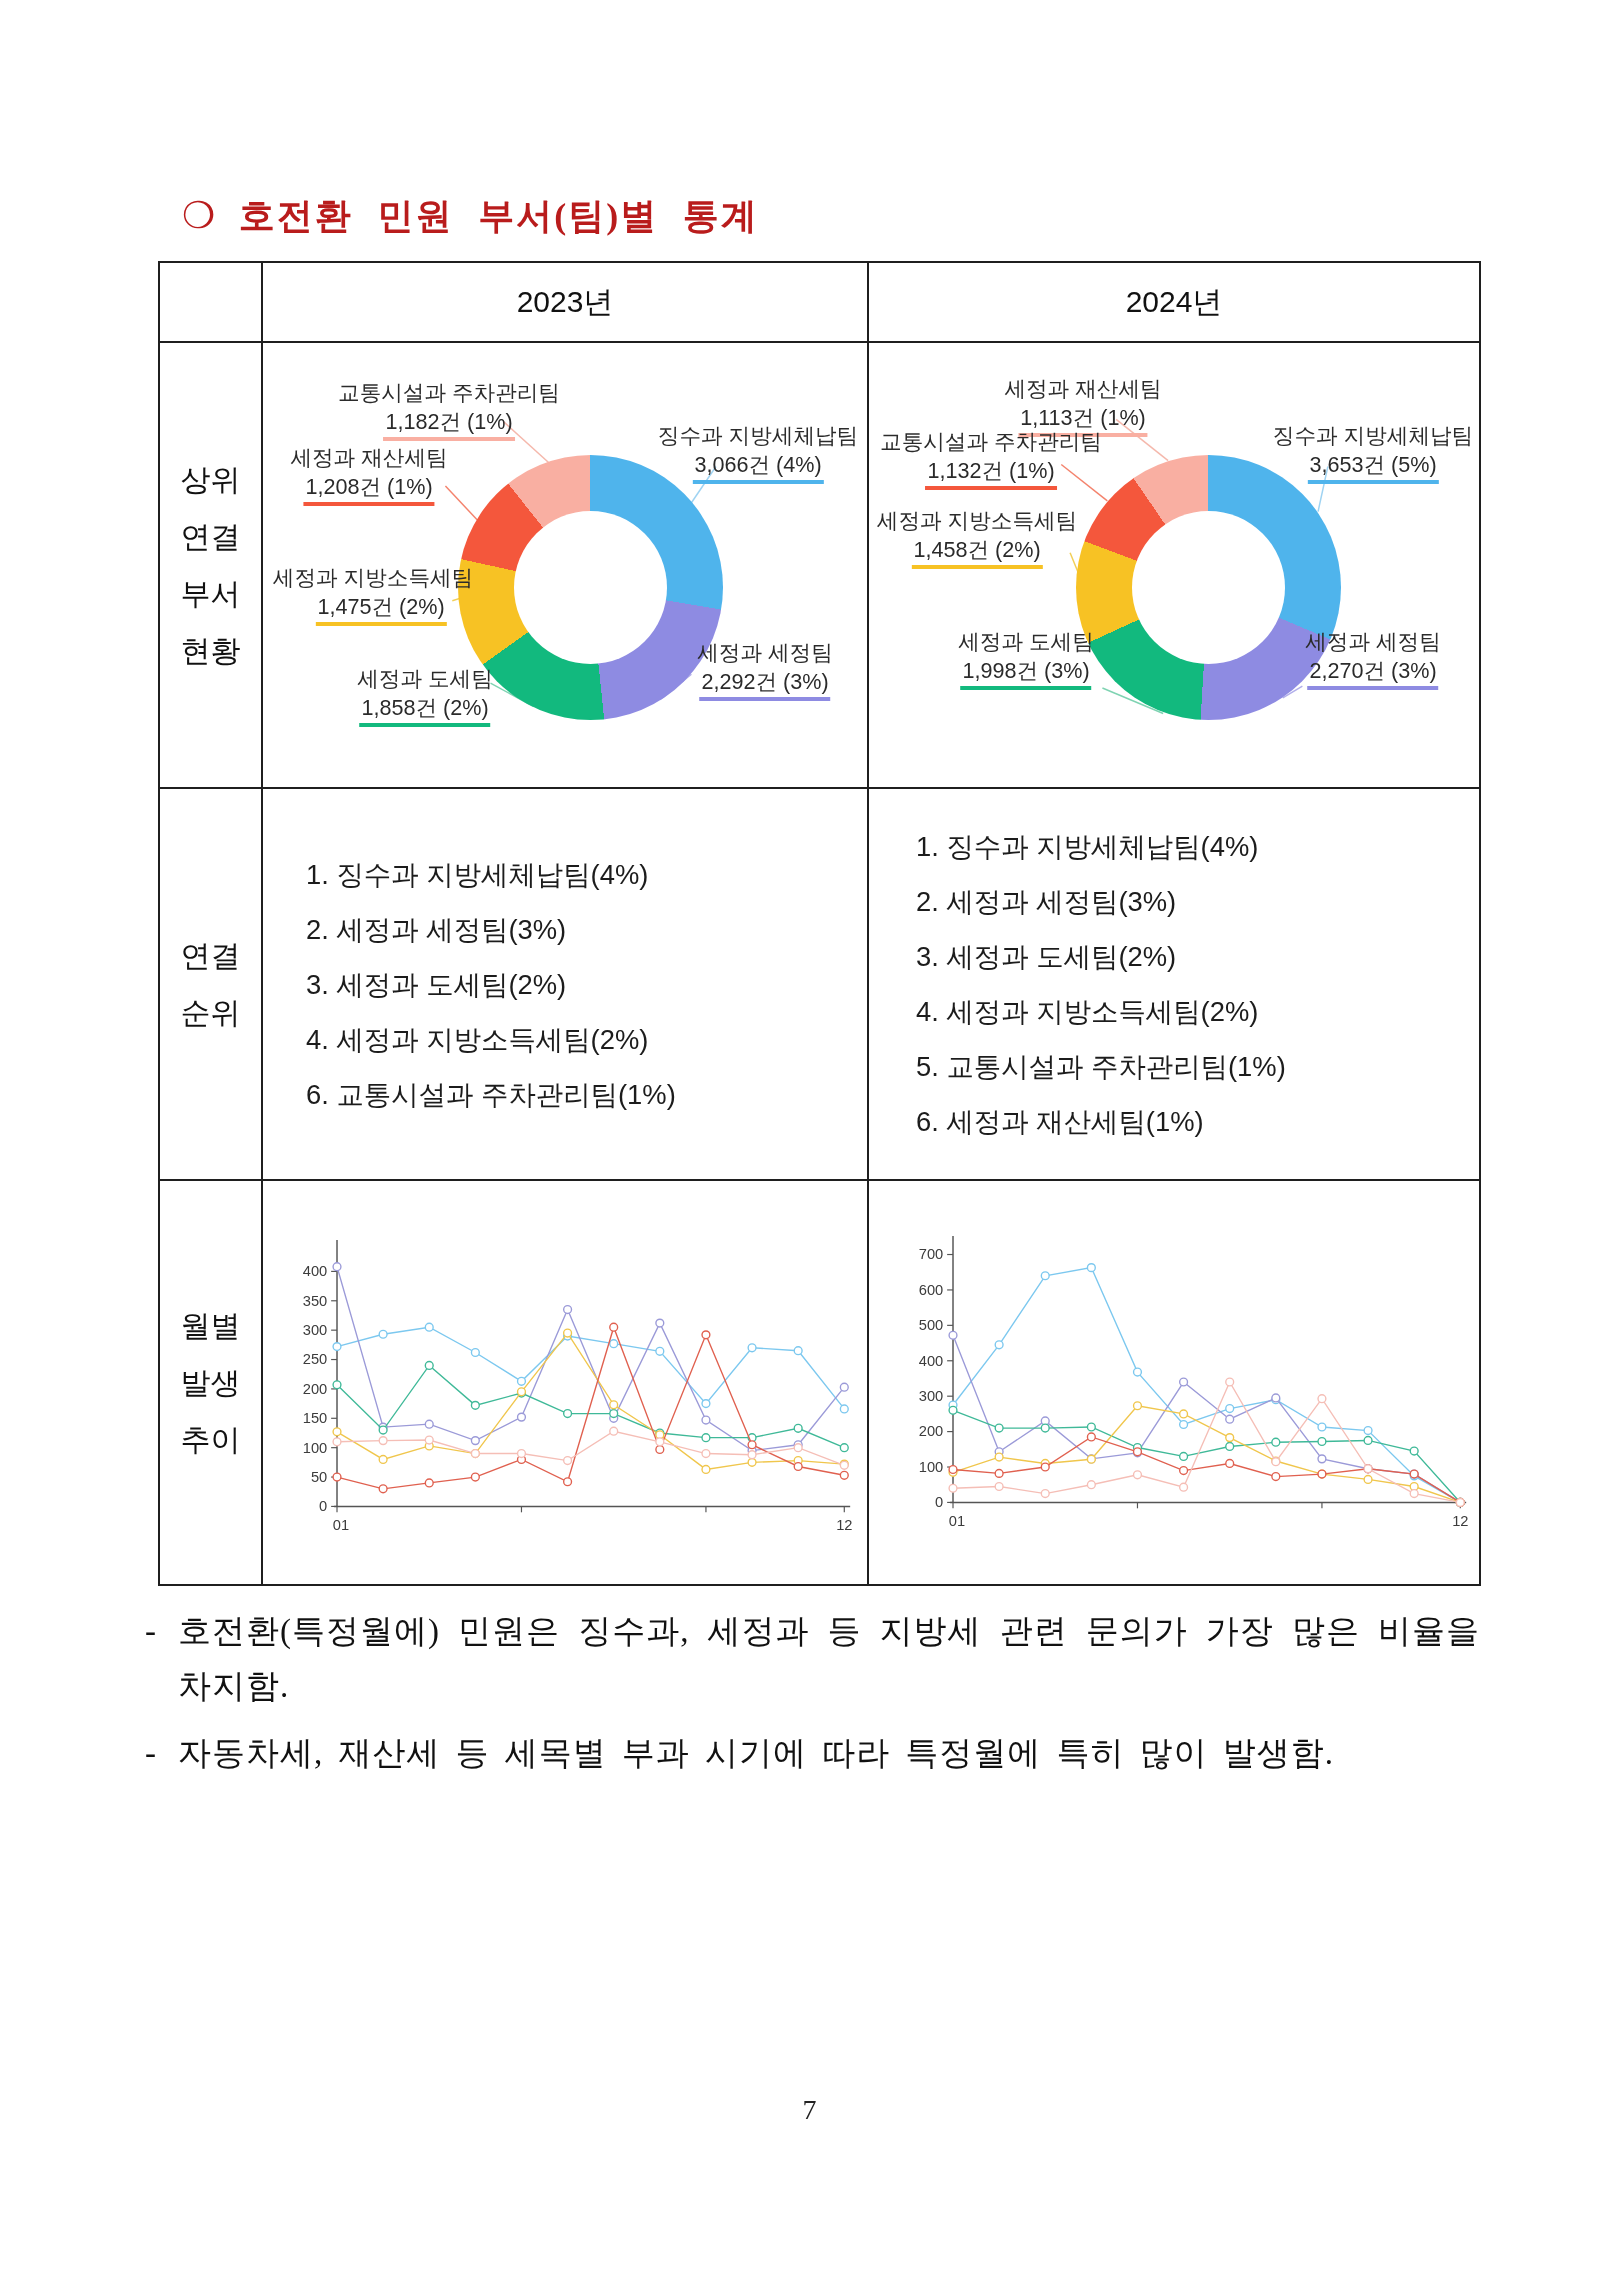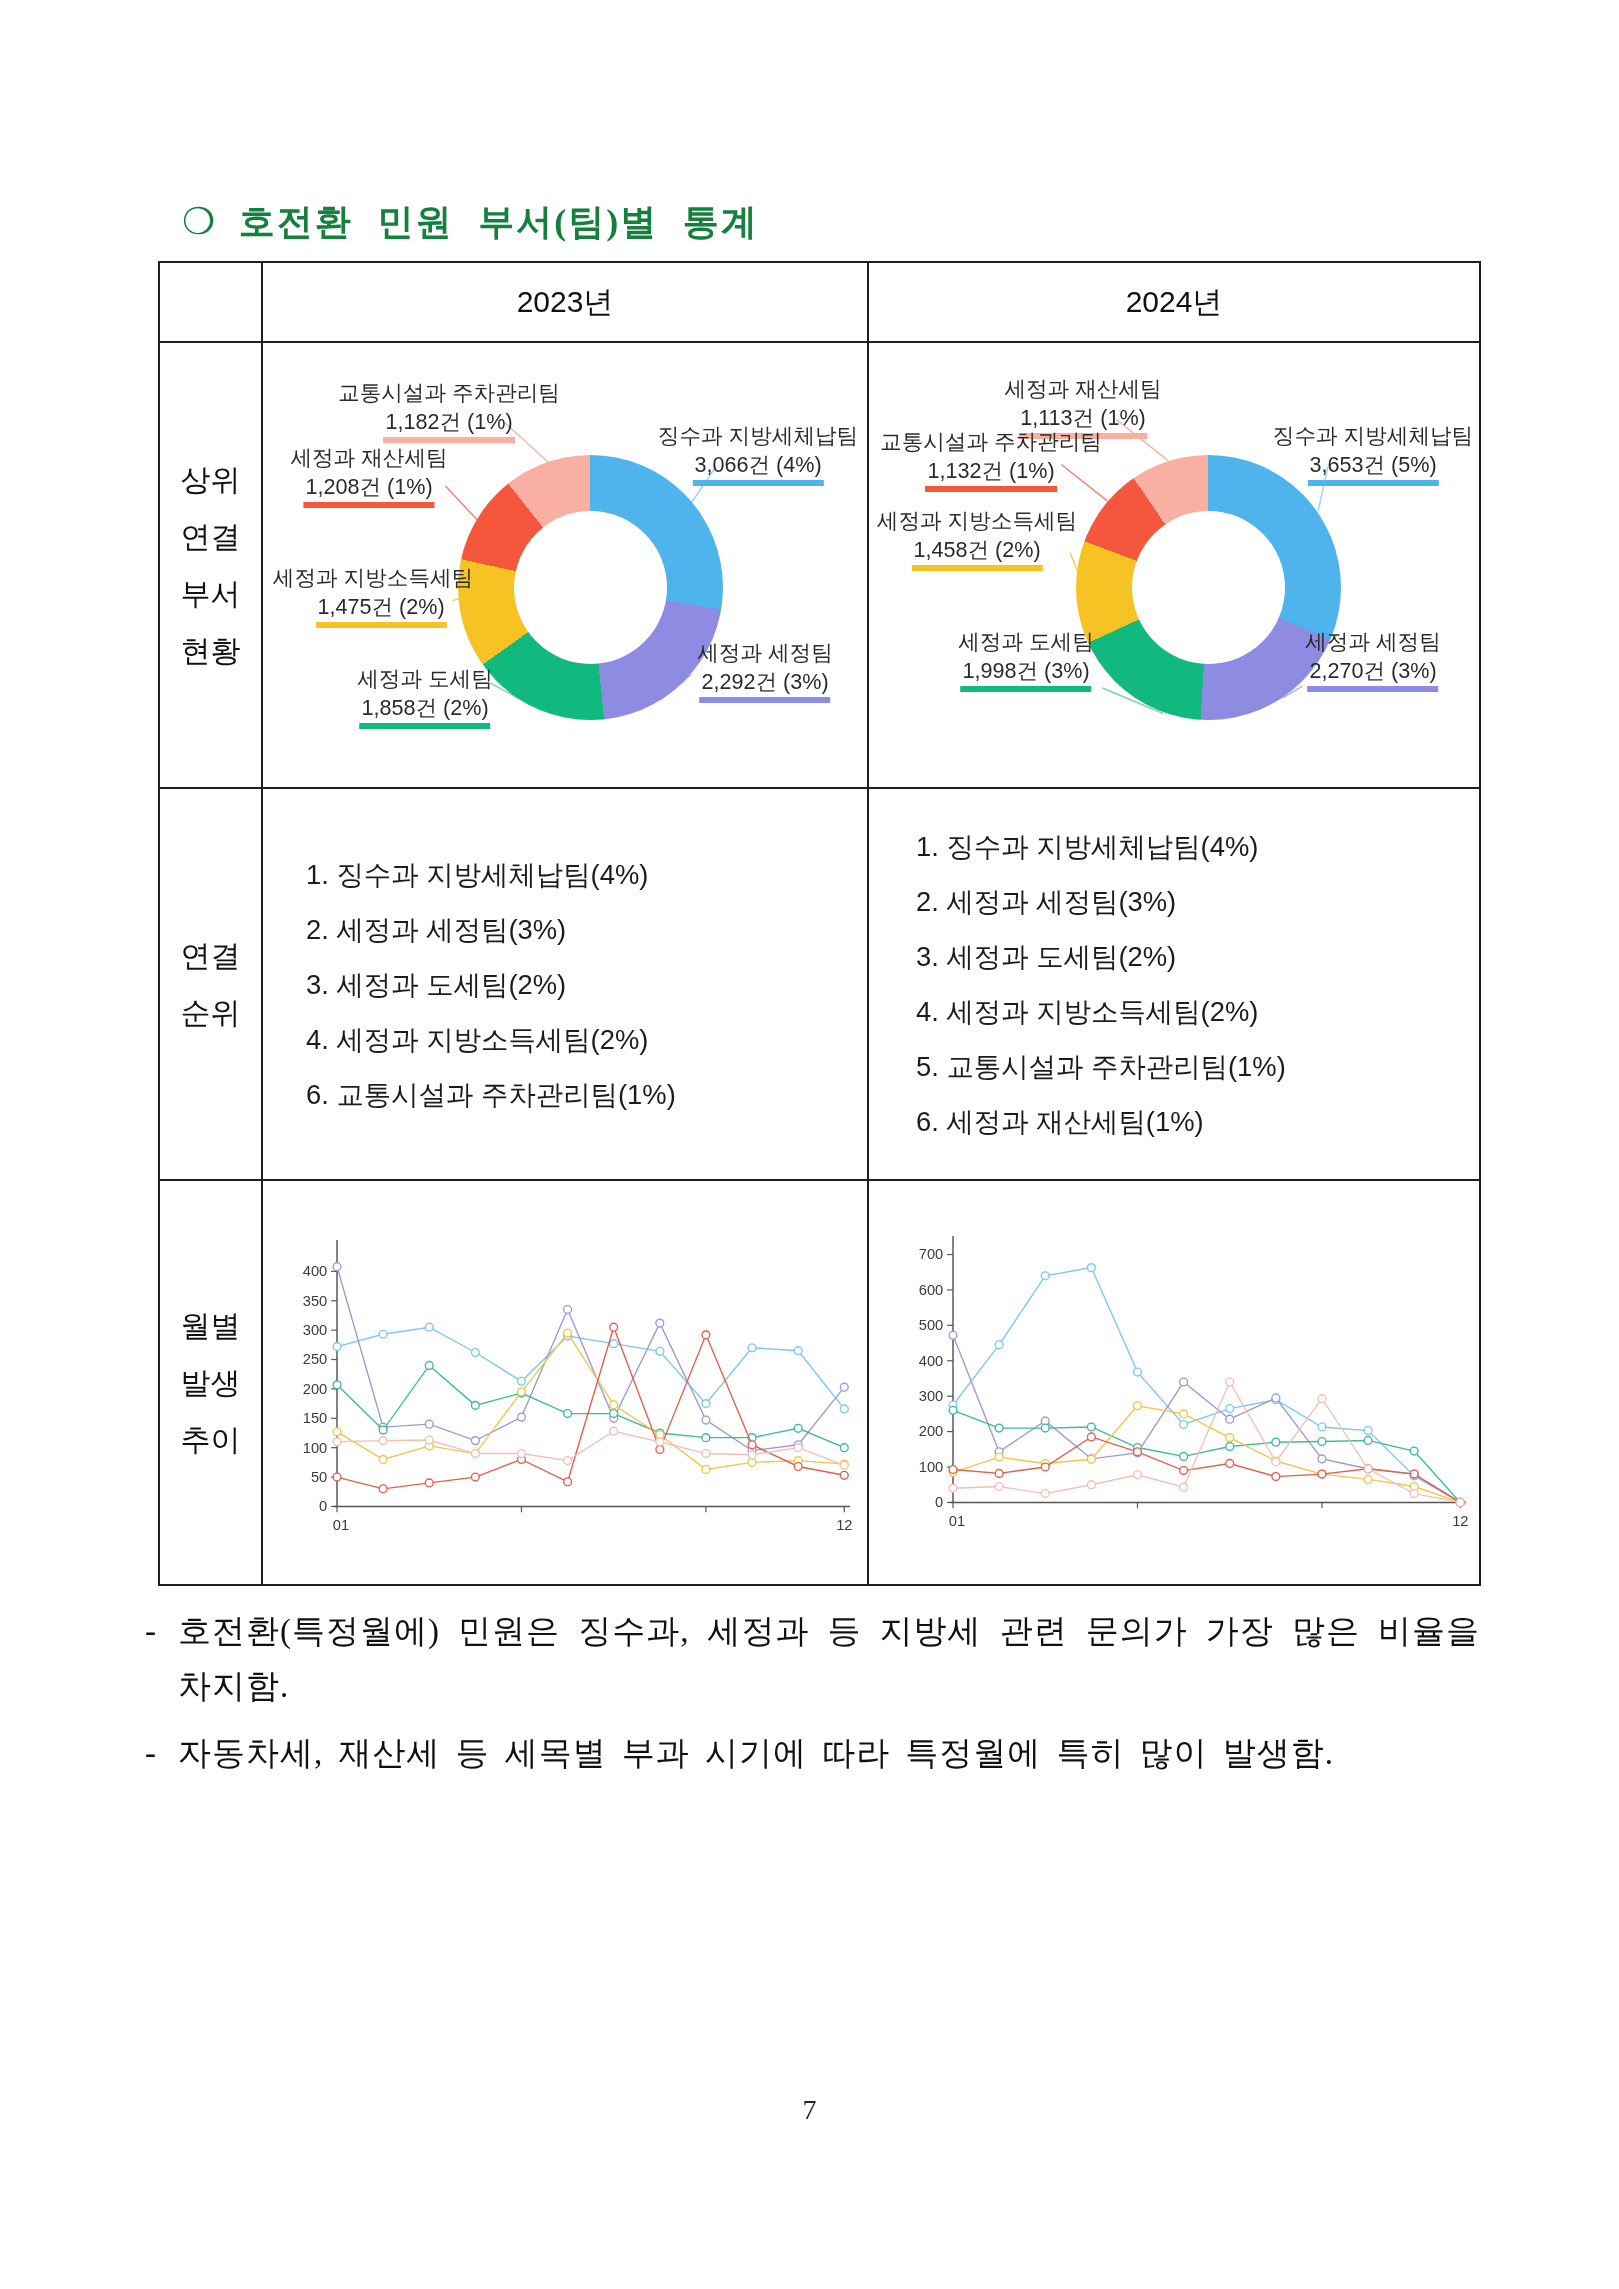--- a/index.html
+++ b/index.html
@@ -1,20 +1,20 @@
 <!DOCTYPE html>
 <html><head>
 <meta charset="utf-8">
 <style>
   html,body{margin:0;padding:0;background:#ffffff;}
   body{position:relative;width:1619px;height:2290px;font-family:"Liberation Sans",sans-serif;color:#1c1c1c;}
 
   
-  .title{position:absolute;left:182px;top:198px;font-family:"Liberation Serif",serif;
-         font-size:36px;font-weight:600;letter-spacing:2px;word-spacing:13.7px;color:#15803d;}
+  .title{position:absolute;left:182px;top:192px;font-family:"Liberation Serif",serif;
+         font-size:36px;font-weight:600;letter-spacing:2px;word-spacing:13.7px;color:#b91c1c;}
   .title .bullet{font-weight:400;margin-right:21.6px;font-size:37px;}
 
   
   .report-table{position:absolute;left:158px;top:261px;display:grid;
     grid-template-columns:103px 606px 610px;
     grid-template-rows:80px 446px 392px 403px;
     border:2px solid #1f1f1f;border-bottom-width:2.9px;}
   .cell{border-right:2px solid #1f1f1f;border-bottom:2px solid #1f1f1f;box-sizing:border-box;position:relative;background:#fff;}
   .cell.last-col{border-right:none;}
   .cell.last-row{border-bottom:none;}
@@ -25,21 +25,21 @@
   
   .donut-wrap{position:absolute;inset:0;overflow:hidden;}
   .ring{position:absolute;width:265px;height:265px;border-radius:50%;}
   .hole{position:absolute;width:153px;height:153px;border-radius:50%;background:#fff;}
   .d23 .ring{left:195px;top:112px;}
   .d23 .hole{left:251px;top:168px;}
   .d24 .ring{left:207px;top:112px;}
   .d24 .hole{left:263px;top:168px;}
   .dlabel{position:absolute;transform:translateX(-50%);text-align:center;font-size:21.6px;
           line-height:29px;color:#2b2b2b;white-space:nowrap;}
-  .dlabel .u{display:inline-block;border-bottom:6px solid #eab308;padding:0 2px 1px 2px;}
+  .dlabel .u{display:inline-block;border-bottom:4px solid #eab308;padding:0 2px 1px 2px;}
   .connectors{position:absolute;inset:0;}
 
   
   .p23-pink{left:186px;top:35px;}   .p23-blue{left:495px;top:78px;}
   .p23-red{left:106px;top:100px;}   .p23-yellow{left:110px;top:220px;}
   .p23-green{left:162px;top:321px;} .p23-purple{left:502px;top:295px;}
   
   .p24-pink{left:214px;top:31px;}   .p24-red{left:122px;top:84px;}
   .p24-blue{left:504px;top:78px;}   .p24-yellow{left:108px;top:163px;}
   .p24-green{left:157px;top:284px;} .p24-purple{left:504px;top:284px;}

